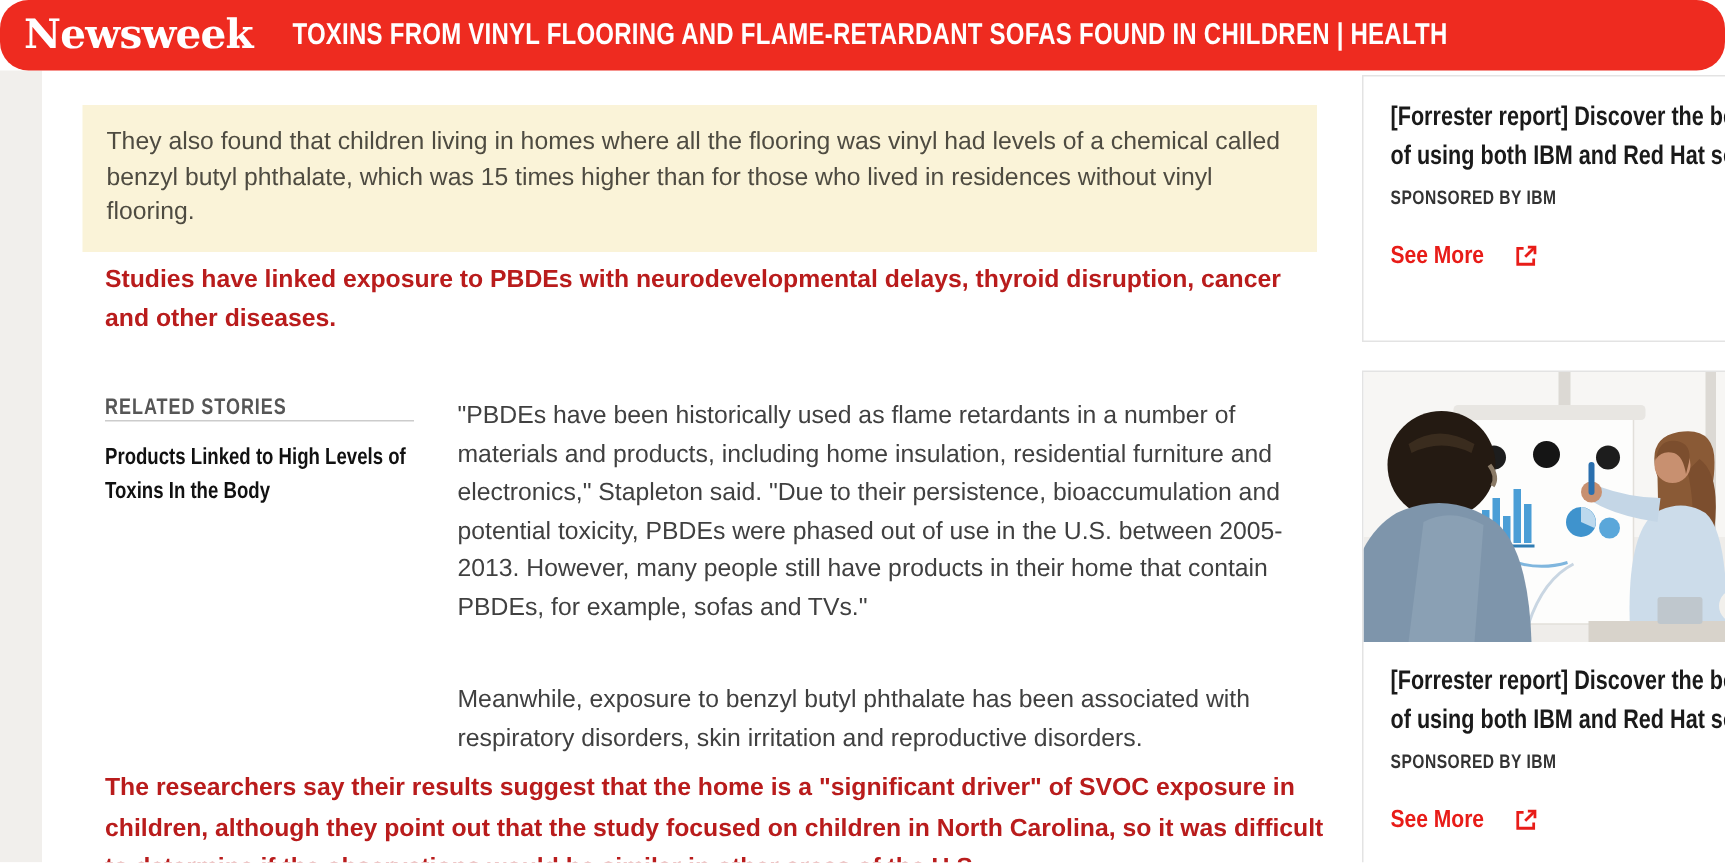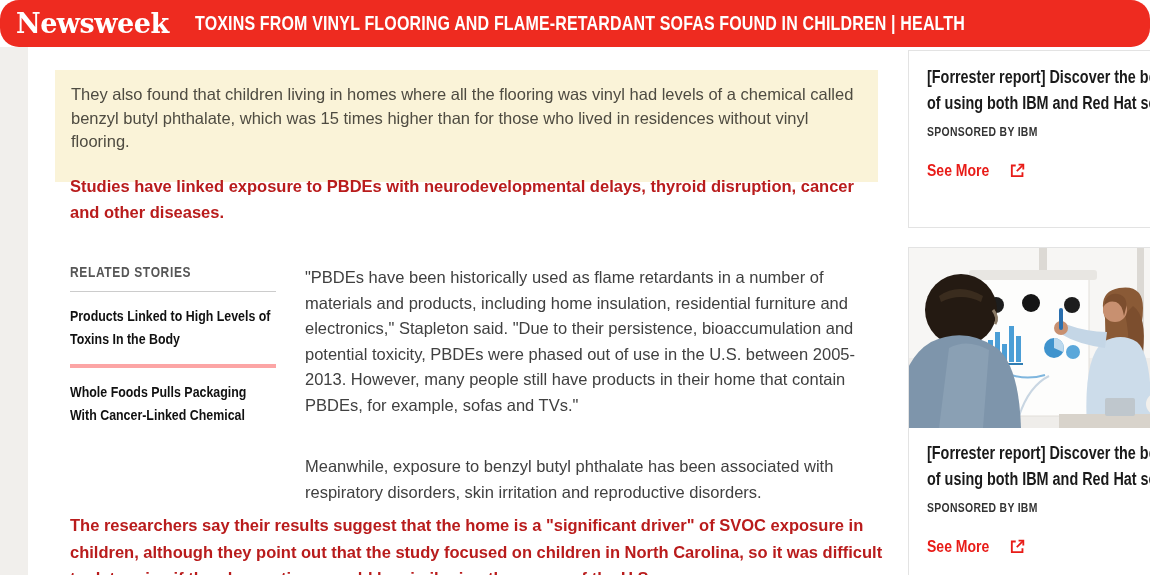--- a/index.html
+++ b/index.html
@@ -54,21 +54,21 @@
     width: 28px; height: 528px;
     background: #f1efec;
   }
 
   
   .highlight-box {
     position: absolute;
     left: 55px; top: 70px;
     width: 823px;
     background: #faf3d8;
-    padding: 13px 16px 28px 16px;
+    padding: 13px 16px 14px 16px;
     font-size: 16.5px;
     line-height: 23.5px;
     color: #4e4b41;
   }
   .para {
     position: absolute;
     color: #b91c1c;
     font-size: 16.5px;
     line-height: 25.5px;
     font-weight: bold;
@@ -89,21 +89,20 @@
   
   .related {
     position: absolute;
     left: 70px; top: 263px;
     width: 206px;
   }
   .related-heading {
     color: #565656;
     font-weight: bold;
     font-size: 15px;
-    padding-bottom: 11px;
     border-bottom: 1px solid #cccccc;
   }
   .related-heading .squeeze { letter-spacing: 0.8px; }
   .related-item {
     padding: 13px 0 14px 0;
     border-bottom: 4px solid #fca5a5;
     font-weight: bold;
     font-size: 15.5px;
     line-height: 22.5px;
     color: #111111;
@@ -182,23 +181,20 @@
   <div class="highlight-box">They also found that children living in homes where all the flooring was vinyl had levels of a chemical called benzyl butyl phthalate, which was 15 times higher than for those who lived in residences without vinyl flooring.</div>
 
   <p class="para para-intro">Studies have linked exposure to PBDEs with neurodevelopmental delays, thyroid disruption, cancer and other diseases.</p>
 
   <div class="related">
     <div class="related-heading">
       <span class="squeeze">RELATED STORIES</span>
     </div>
     <div class="related-item">
       <span class="squeeze">Products Linked to High Levels of Toxins In the Body</span>
-    </div>
-    <div class="related-item">
-      <span class="squeeze">Whole Foods Pulls Packaging With Cancer-Linked Chemical</span>
     </div>
   </div>
 
   <div class="quote-col">
     <p class="q1">"PBDEs have been historically used as flame retardants in a number of materials and products, including home insulation, residential furniture and electronics," Stapleton said. "Due to their persistence, bioaccumulation and potential toxicity, PBDEs were phased out of use in the U.S. between 2005-2013. However, many people still have products in their home that contain PBDEs, for example, sofas and TVs."</p>
     <p class="q2">Meanwhile, exposure to benzyl butyl phthalate has been associated with respiratory disorders, skin irritation and reproductive disorders.</p>
   </div>
 
   <p class="para para-bottom">The researchers say their results suggest that the home is a "significant driver" of SVOC exposure in children, although they point out that the study focused on children in North Carolina, so it was difficult to determine if the observations would be similar in other areas of the U.S.</p>
 

